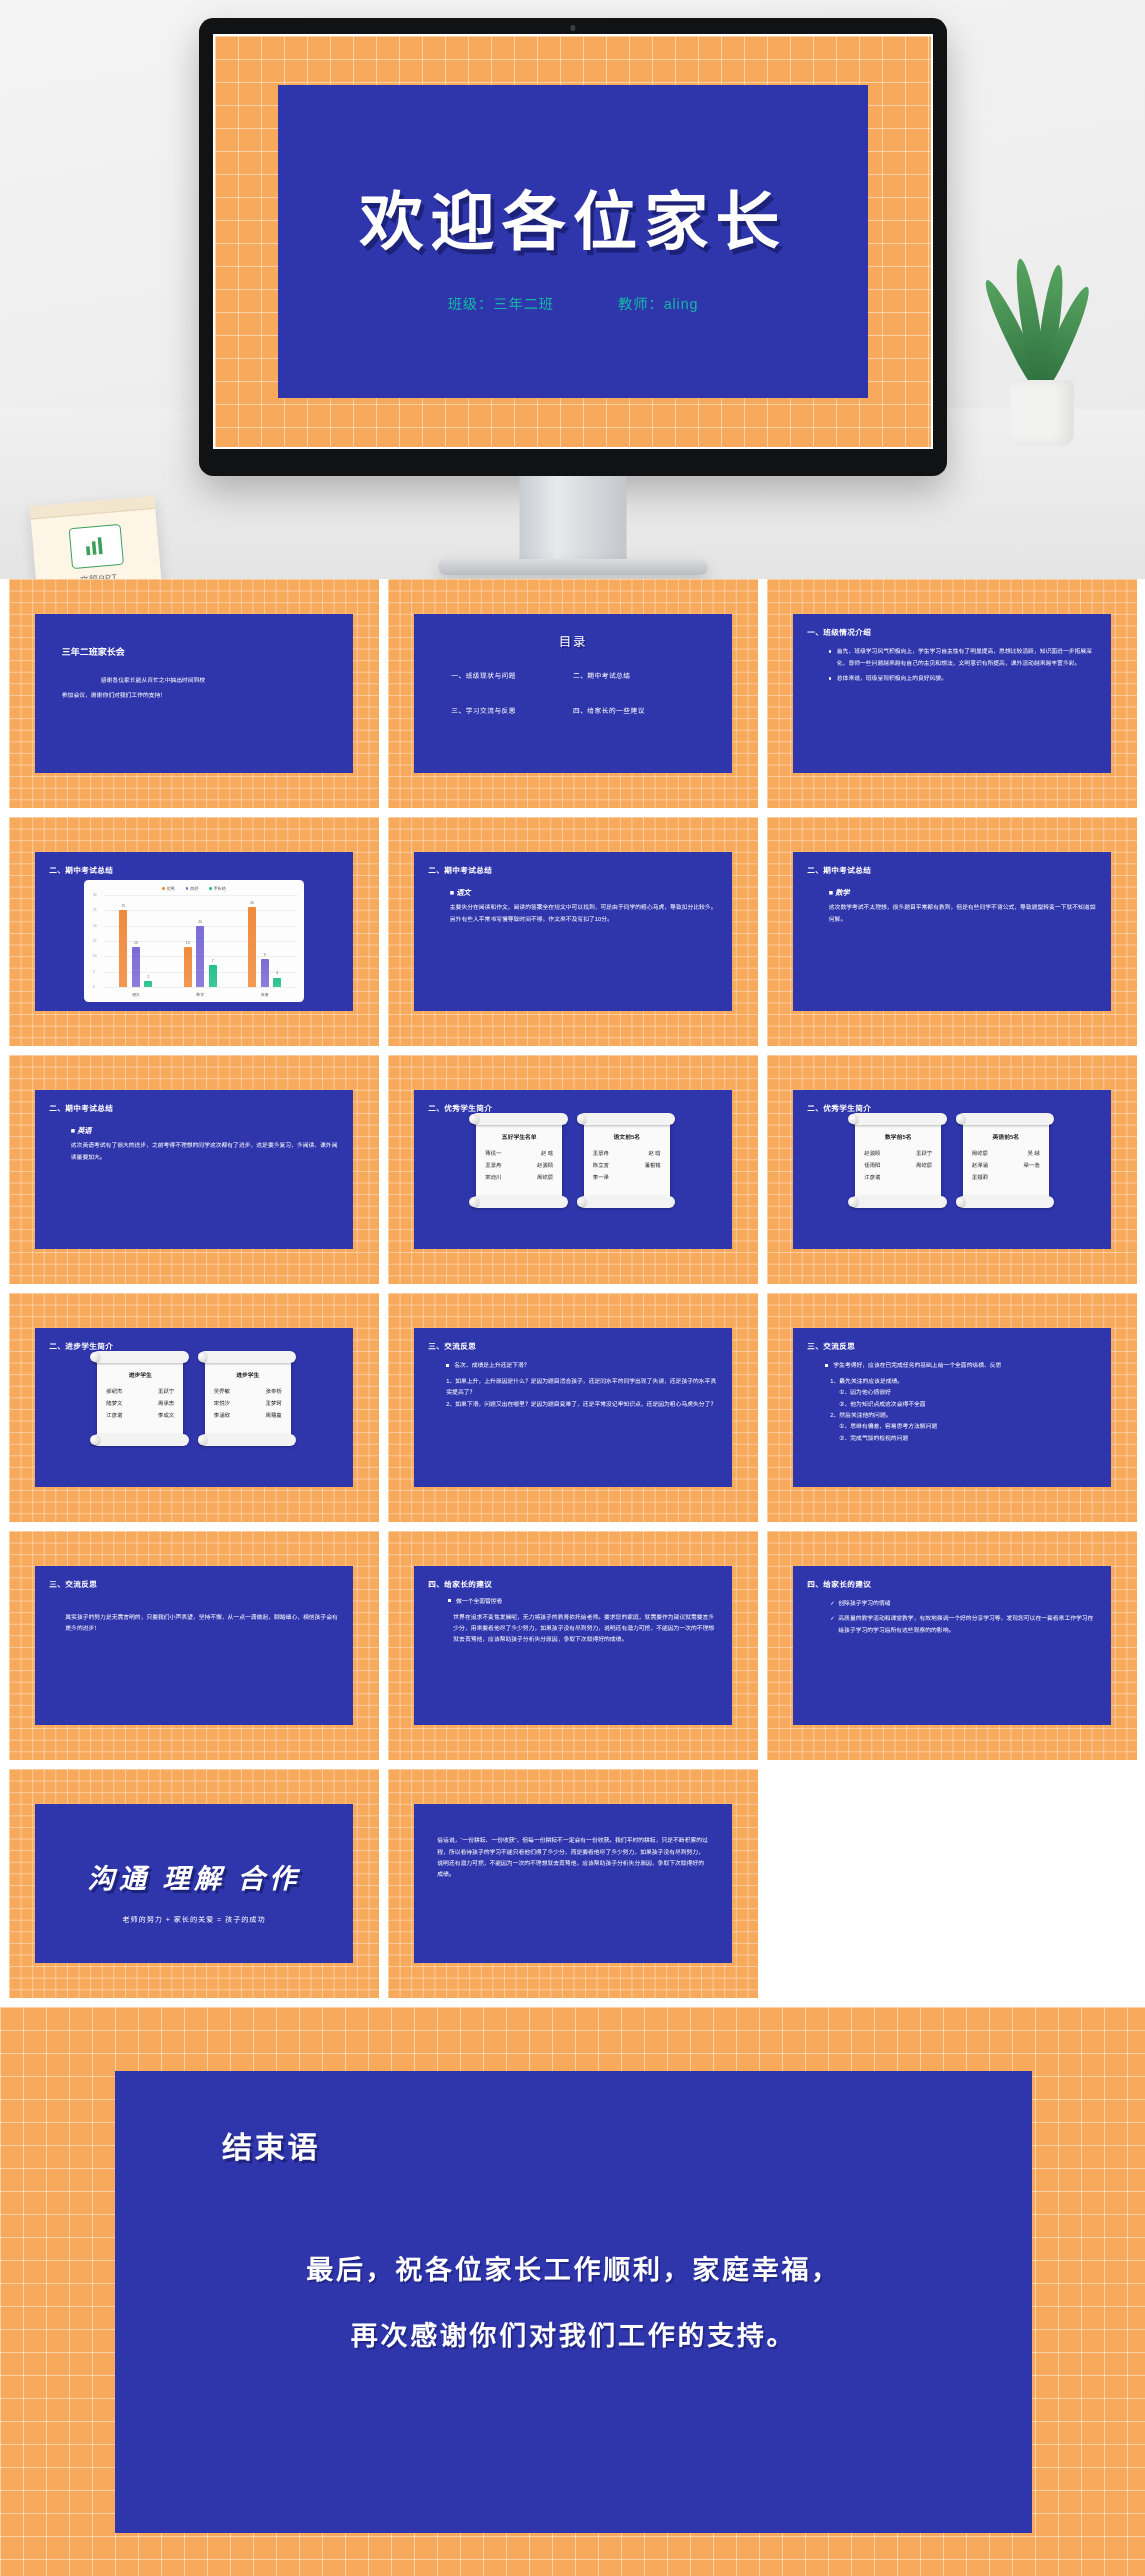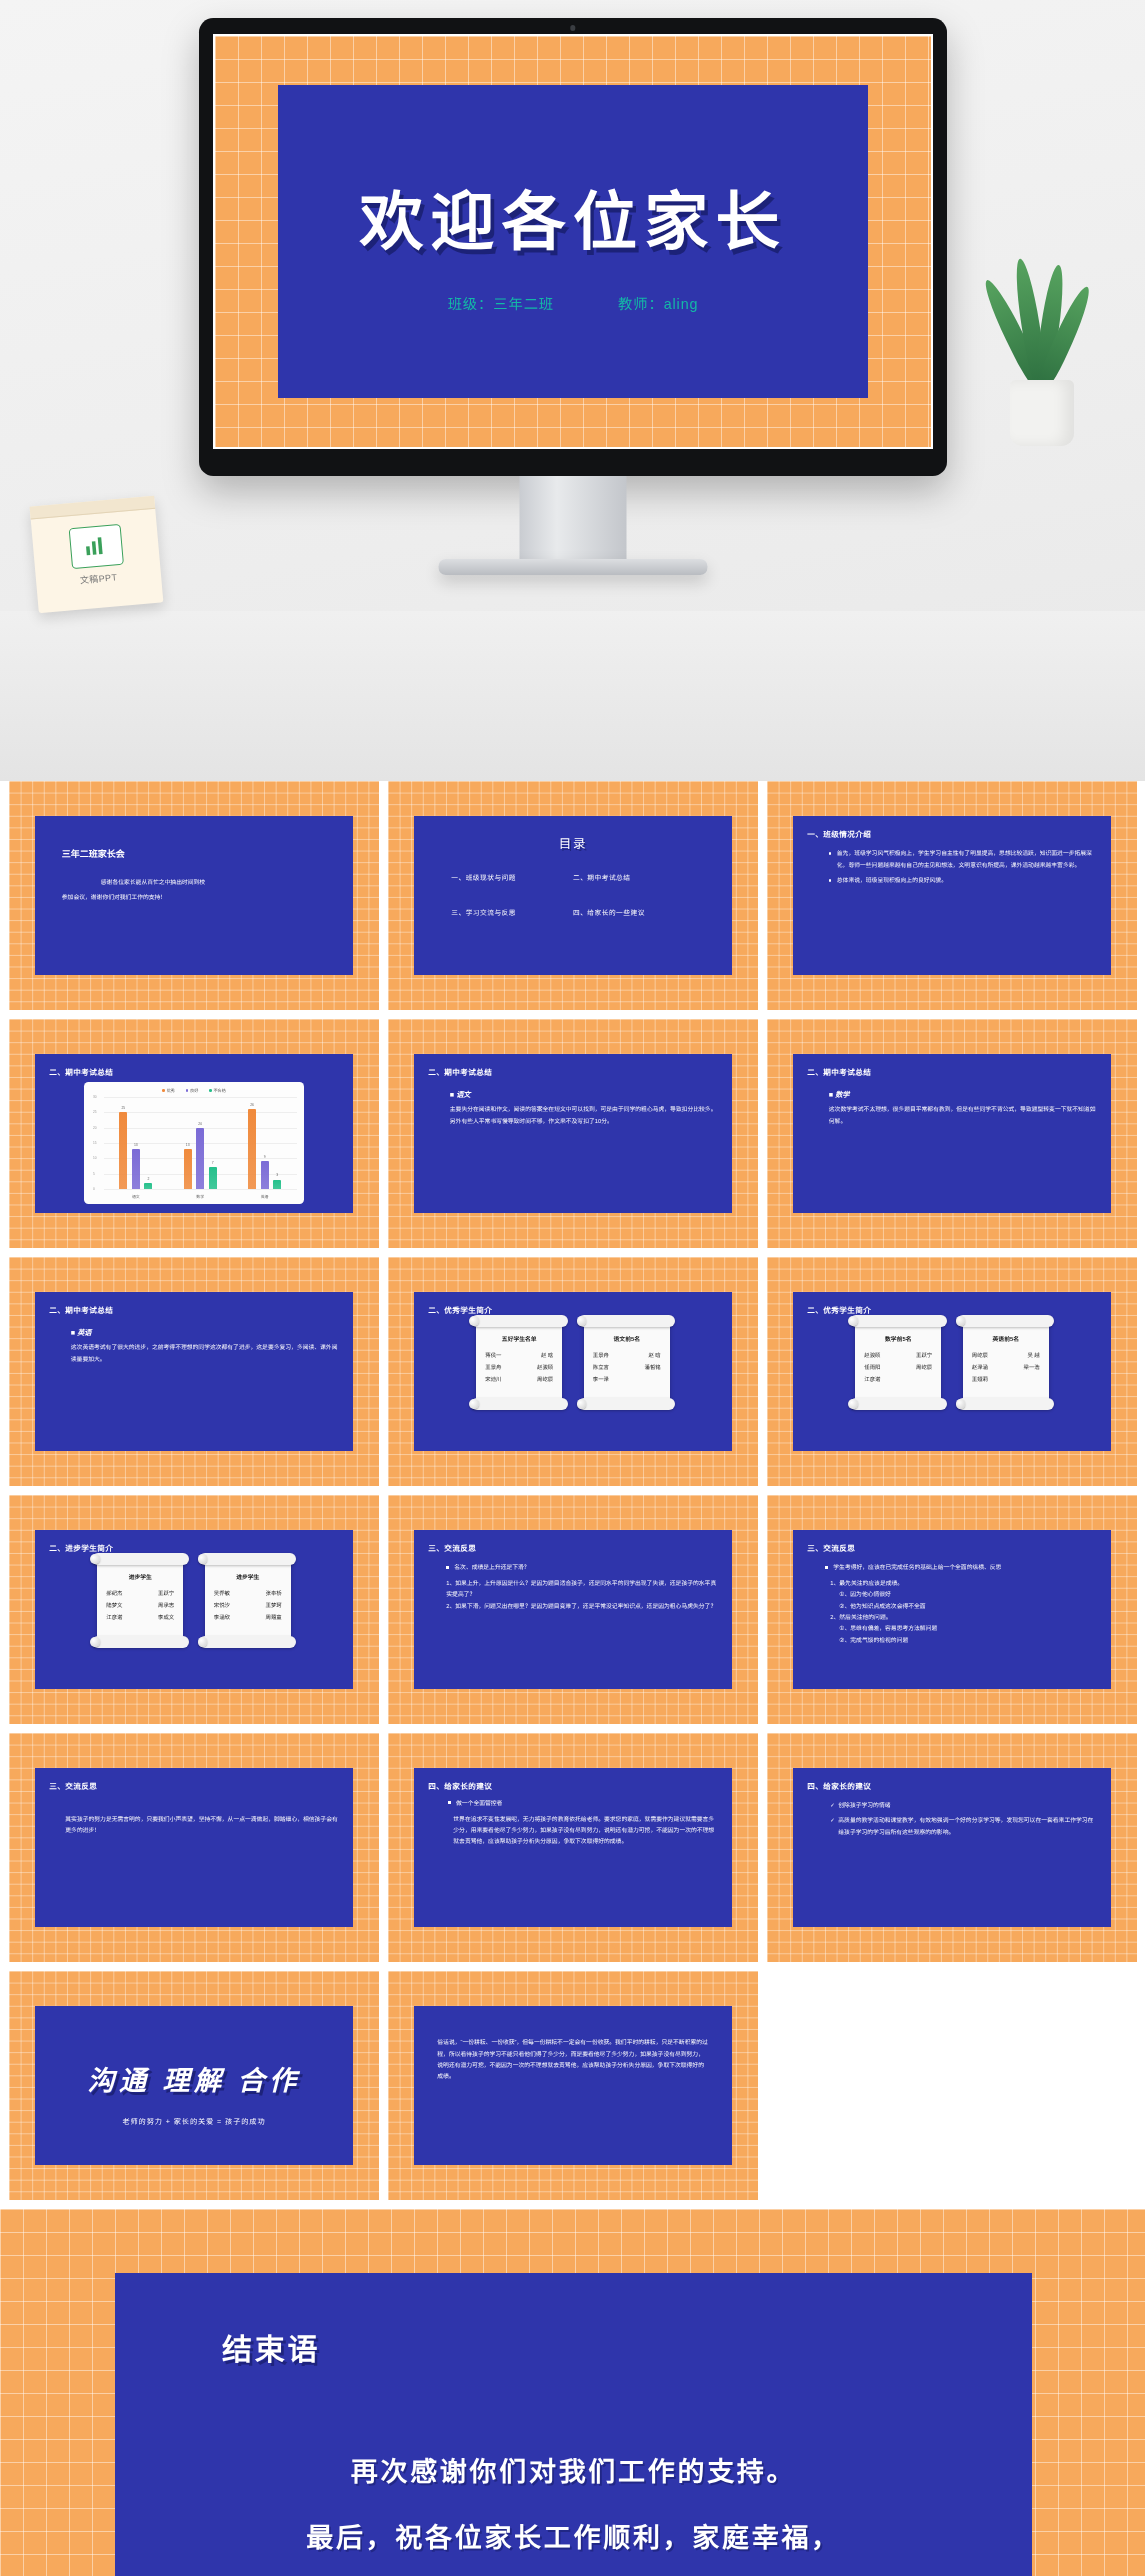--- a/index.html
+++ b/index.html
@@ -21,21 +21,21 @@
     background-image:
       linear-gradient(to right, rgba(255,255,255,.40) 0.9px, transparent 0.9px),
       linear-gradient(to bottom, rgba(255,255,255,.40) 0.9px, transparent 0.9px);
     background-size: 11.6px 11.6px;
   }
 
   
   .hero {
     position: relative;
     width: 1146px;
-    height: 781px;
+    height: 579px;
     background: linear-gradient(170deg,#f4f4f4 0%,#eeeeee 55%,#e8e8e8 100%);
     overflow: hidden;
   }
   .desk-shadow {
     position: absolute; left: 0; bottom: 0; width: 1146px; height: 170px;
     background: linear-gradient(to bottom,#f0f0f0,#e4e4e4);
   }
   .monitor {
     position: absolute; left: 199px; top: 18px; width: 748px; height: 458px;
     background: #111214;
@@ -624,18 +624,18 @@
       </div>
     </div>
 
   </div>
 </div>
 
 <div class="finale orange-grid">
   <div class="finale-slide">
     <div class="finale-h">结束语</div>
     <div class="finale-body">
+      <div class="finale-line">最后，祝各位家长工作顺利，家庭幸福，</div>
       <div class="finale-line">再次感谢你们对我们工作的支持。</div>
-      <div class="finale-line">最后，祝各位家长工作顺利，家庭幸福，</div>
     </div>
   </div>
 </div>
 
 
 </body></html>

